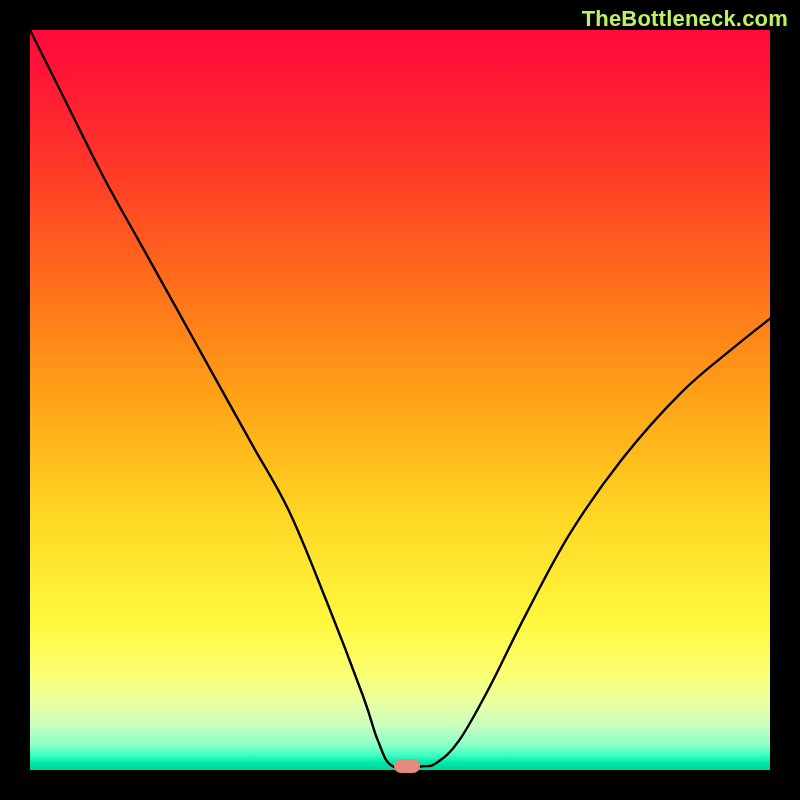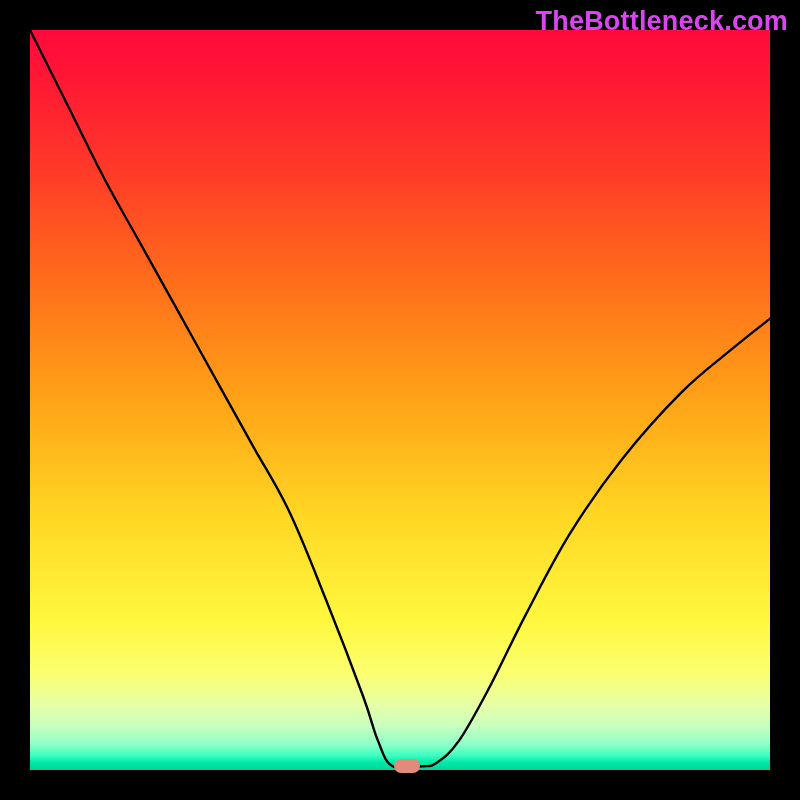--- a/index.html
+++ b/index.html
@@ -38,22 +38,22 @@
       #8effc7 96.5%,
       #3fffc1 98%,
       #00e9a9 99%,
       #00d39a 100%
     );
   }
   .watermark {
     position: absolute;
     top: 6px;
     right: 12px;
-    color: #d946ef;
-    font-size: 27px;
+    color: #bef264;
+    font-size: 22px;
     font-weight: 600;
     letter-spacing: 0.2px;
     user-select: none;
   }
   .marker {
     position: absolute;
     width: 26px;
     height: 14px;
     border-radius: 7px;
     background: #e38b7a;

